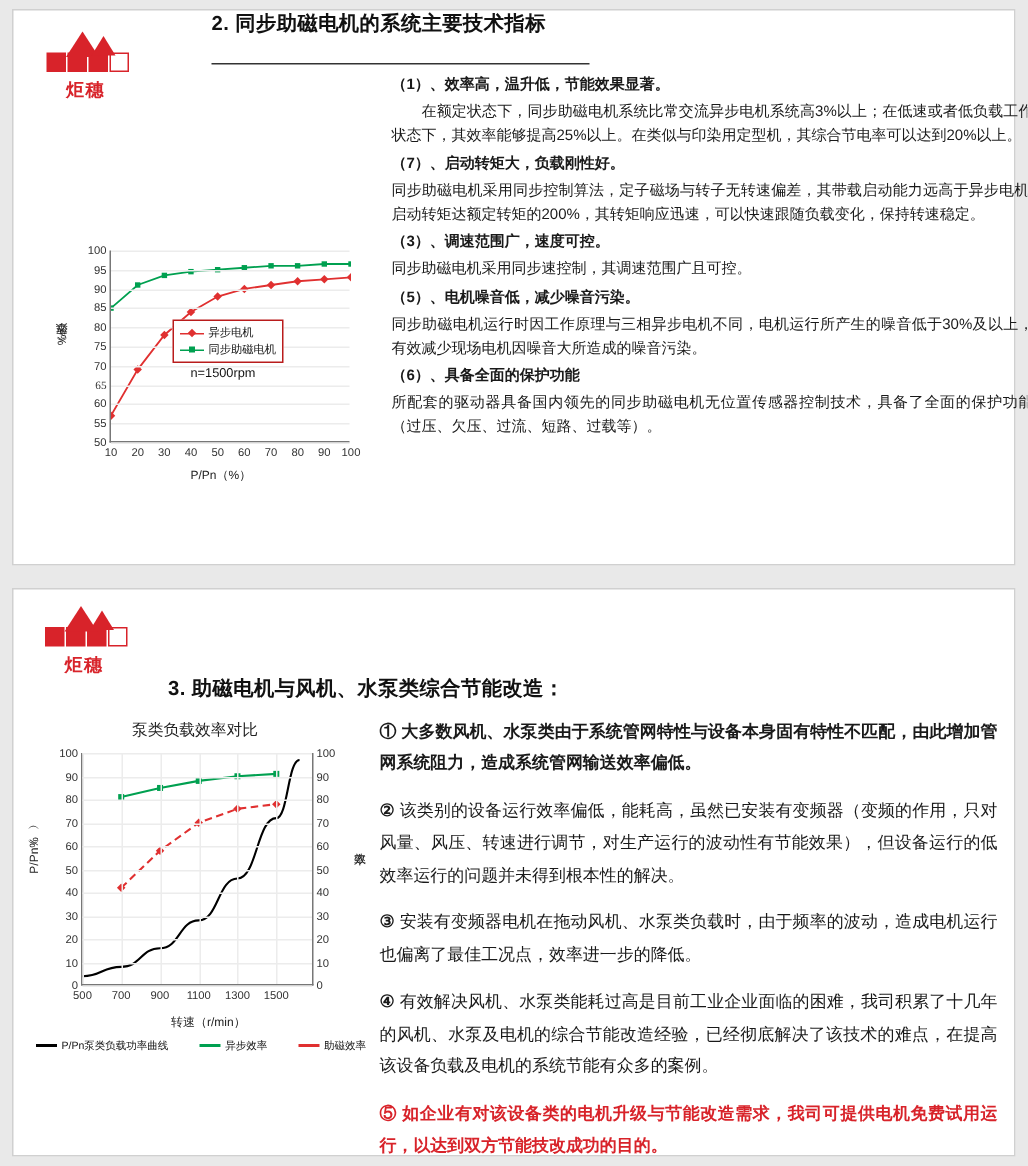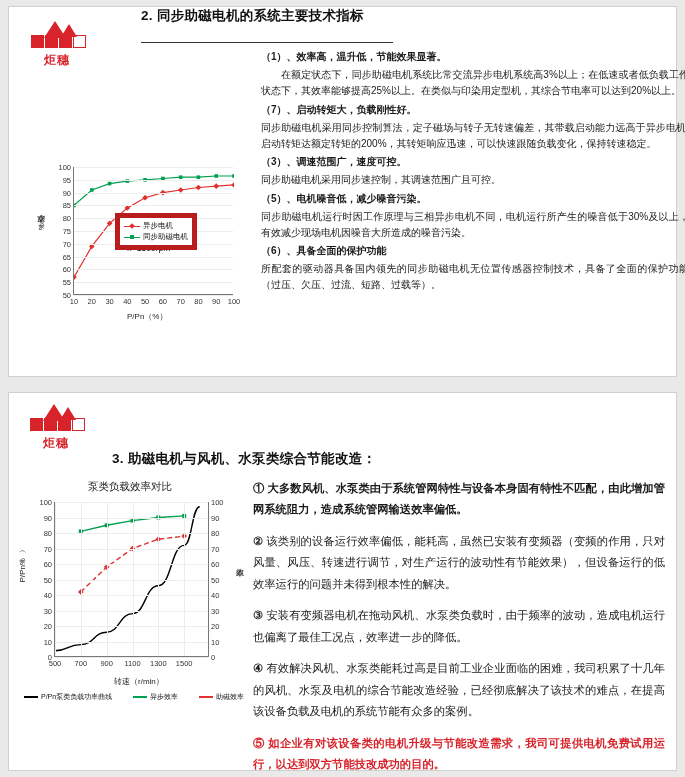--- a/index.html
+++ b/index.html
@@ -137,21 +137,21 @@
     color: #222;
   }
   #c1-ylabel {
     left: 6px; top: 78px;
     writing-mode: vertical-rl;
     transform: rotate(180deg);
   }
   #c1-xlabel { left: 96px; top: 166px; }
   .legendbox {
     position: absolute;
-    border: 5px solid #b91c1c;
+    border: 1px solid #b91c1c;
     background: #fff;
     padding: 2px 4px;
     font-size: 7.5px;
     line-height: 1.5;
   }
   .legendbox .le { white-space: nowrap; color:#111; }
   .legendbox .swatch {
     display: inline-block;
     width: 16px; height: 1px;
     vertical-align: middle;
@@ -291,21 +291,21 @@
               <rect x="158.2" y="7.2" width="3.6" height="3.6" fill="#00a050"></rect>
             </g>
         </svg>
       <div class="gridline" style="top: 128px;"></div>
           <div class="ytick" style="top: 128px;">50</div>
           <div class="gridline" style="top: 115.2px;"></div>
           <div class="ytick" style="top: 115.2px;">55</div>
           <div class="gridline" style="top: 102.4px;"></div>
           <div class="ytick" style="top: 102.4px;">60</div>
           <div class="gridline" style="top: 89.6px;"></div>
-          <div class="ytick" style="top: 89.6px;">65</div>
+          <div class="ytick" style="top: 89.6px; font-family: Liberation Serif, serif;">65</div>
           <div class="gridline" style="top: 76.8px;"></div>
           <div class="ytick" style="top: 76.8px;">70</div>
           <div class="gridline" style="top: 64px;"></div>
           <div class="ytick" style="top: 64px;">75</div>
           <div class="gridline" style="top: 51.2px;"></div>
           <div class="ytick" style="top: 51.2px;">80</div>
           <div class="gridline" style="top: 38.4px;"></div>
           <div class="ytick" style="top: 38.4px;">85</div>
           <div class="gridline" style="top: 25.6px;"></div>
           <div class="ytick" style="top: 25.6px;">90</div>

